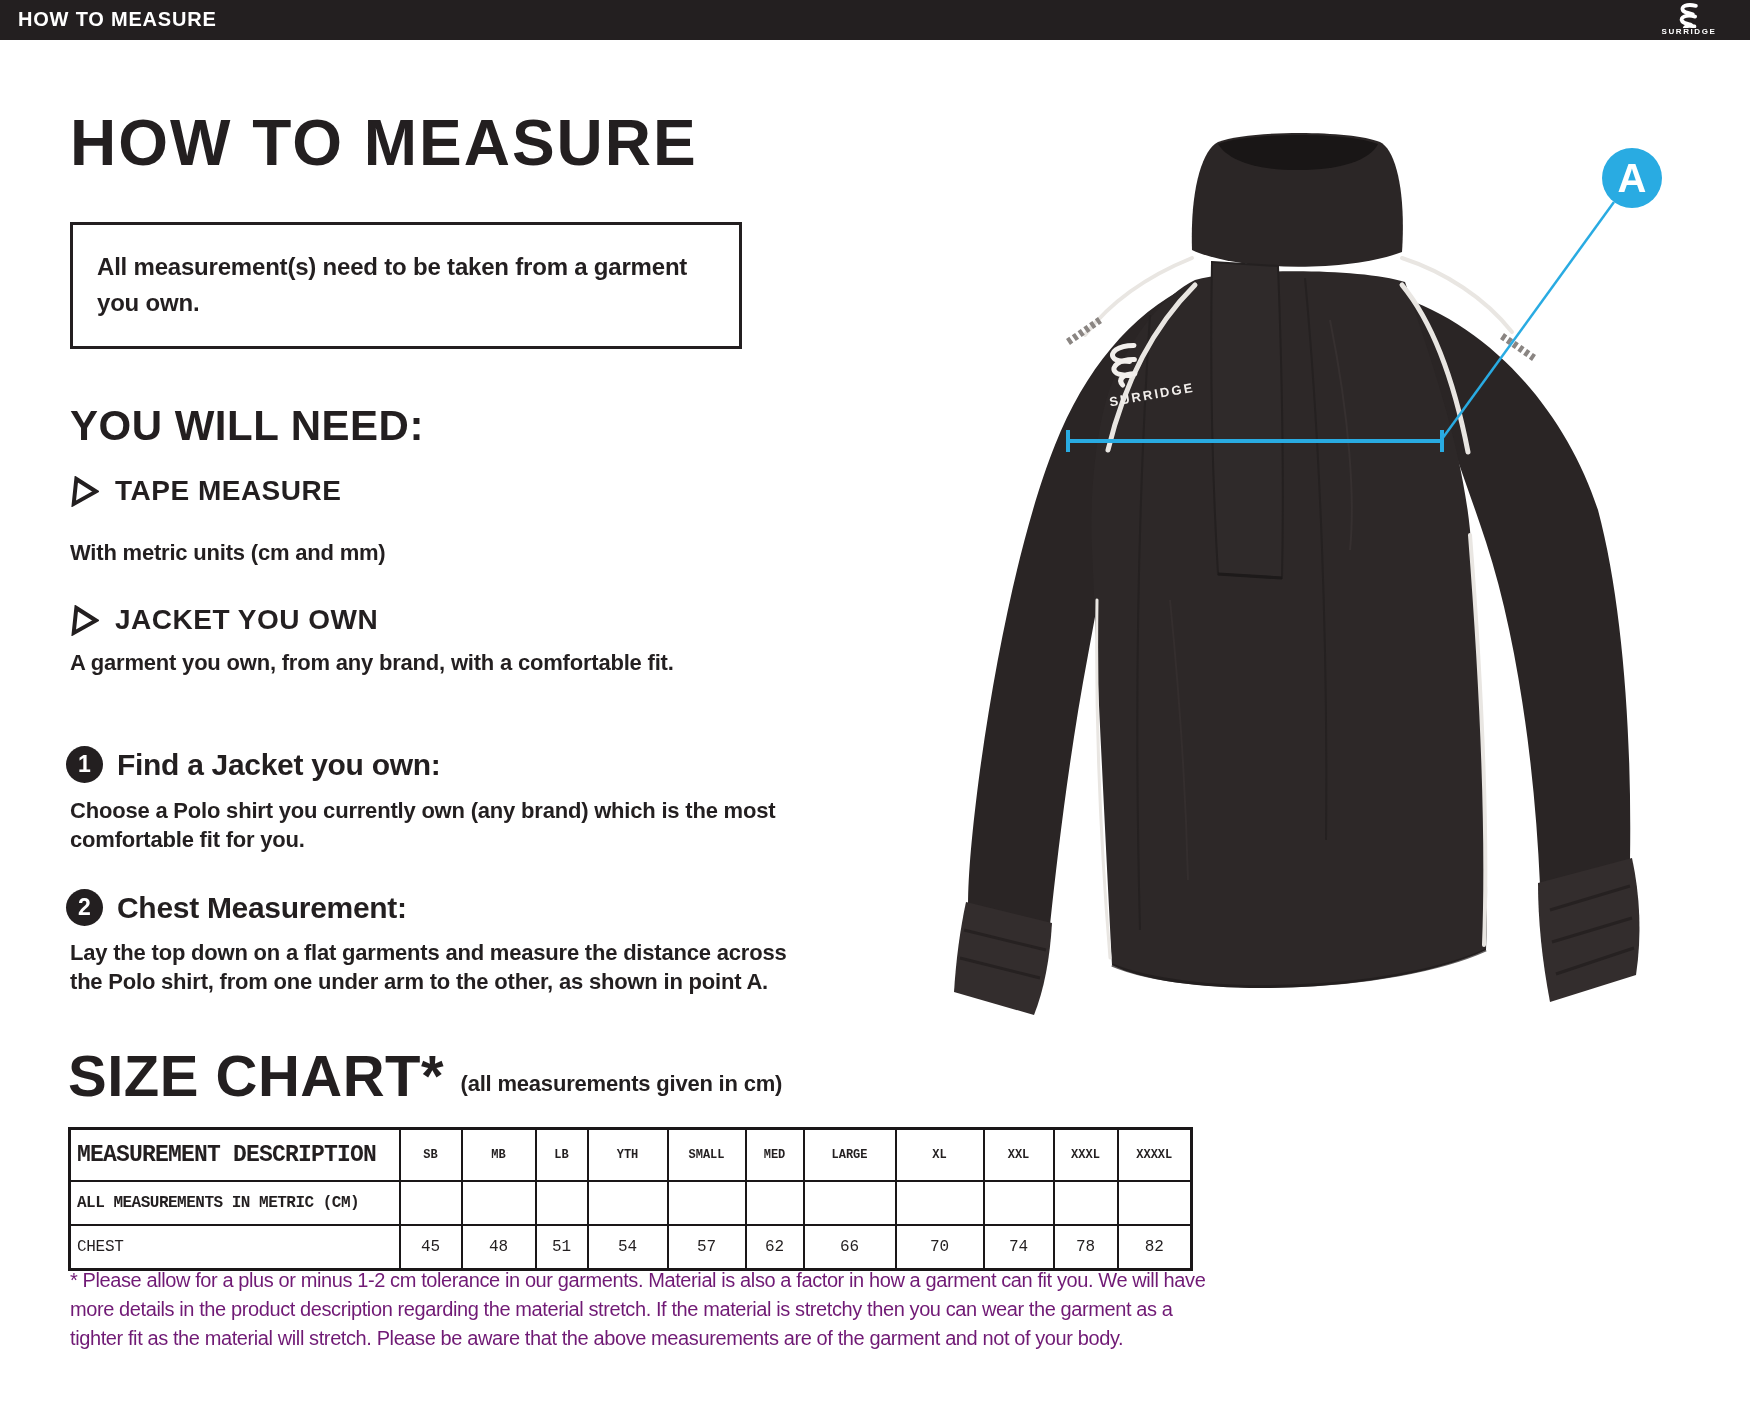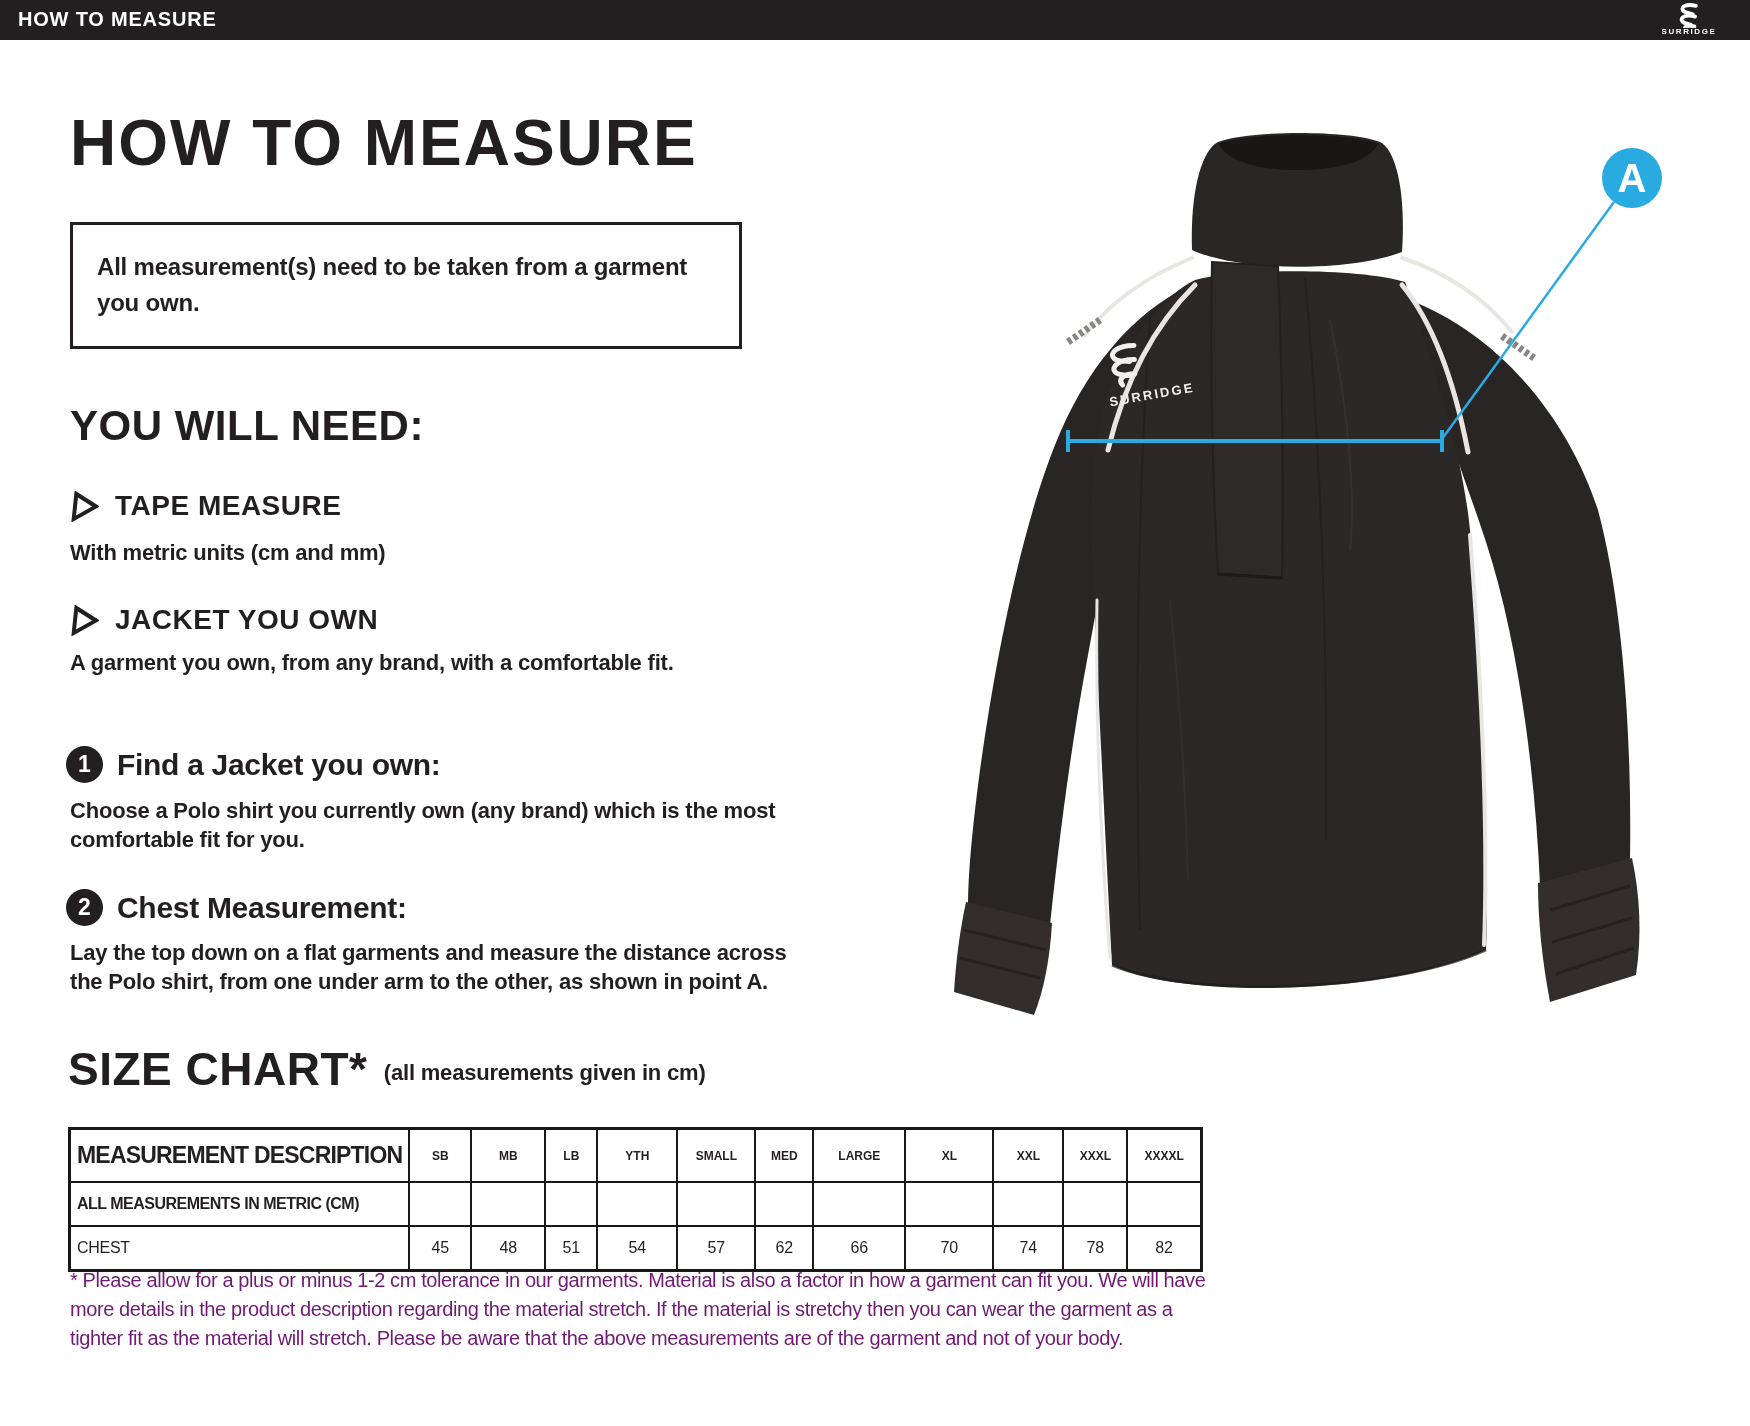--- a/index.html
+++ b/index.html
@@ -25,26 +25,26 @@
   .need-item-row .tri { transform:skewX(-6deg); }
   .need-title { font-size:28px; font-weight:800; letter-spacing:0.5px; }
   .need-desc { position:absolute; left:70px; font-size:22px; font-weight:700; letter-spacing:-0.2px; }
 
   .step-row { position:absolute; left:66px; display:flex; align-items:center; gap:14px; }
   .step-badge { width:37px; height:37px; border-radius:50%; background:#231f20; color:#fff; font-size:23px; font-weight:800; text-align:center; line-height:37px; flex:0 0 auto; }
   .step-title { font-size:30px; font-weight:800; letter-spacing:-0.3px;text-align:right; }
   .step-desc { position:absolute; left:70px; font-size:22px; font-weight:700; line-height:1.32; letter-spacing:-0.2px; }
 
   .sc-heading-row { position:absolute; left:68px; top:1042px; }
-  .sc-heading { display:inline-block; font-size:46px; font-weight:800; letter-spacing:0.5px; }
+  .sc-heading { display:inline-block; font-size:58px; font-weight:800; letter-spacing:0.5px; }
   .sc-sub { display:inline-block; font-size:22px; font-weight:700; margin-left:12px; position:relative; top:-5px; letter-spacing:-0.2px; }
 
   
   table.size-chart { position:absolute; left:68px; top:1127px; border-collapse:collapse; table-layout:fixed; background:#fff; }
-  table.size-chart td, table.size-chart th { border:2px solid #1a1718; padding:12px 6px; overflow:hidden; white-space:nowrap; }
+  table.size-chart td, table.size-chart th { border:2px solid #1a1718; padding:12px 6px; overflow:hidden; white-space:nowrap;font-family:Liberation Mono, monospace; }
   table.size-chart { border:3px solid #1a1718; }
   th.desc-h { width:330px; font-size:23px; font-weight:800; text-align:left; letter-spacing:-0.8px; height:40px; }
   th.size-h { font-size:12px; font-weight:800; text-align:center; }
   tr.unit-row td { height:41px; font-size:16px; font-weight:700; letter-spacing:-0.5px; }
   tr.value-row td { height:31px; font-size:16px; font-weight:400; }
   tr.value-row td.row-label { text-align:left; letter-spacing:-0.3px; }
   tr.value-row td.val { text-align:center; }
 
   .footnote { position:absolute; left:70px; top:1266px; font-size:20px; font-weight:400; letter-spacing:-0.4px; line-height:1.44; color:#701a75; }
 
@@ -71,21 +71,21 @@
   </div>
 
   <div class="h1">HOW TO MEASURE</div>
 
   <div class="notice">
     <div class="notice-text">All measurement(s) need to be taken from a garment you own.</div>
   </div>
 
   <div class="ywn">YOU WILL NEED:</div>
 
-  <div class="need-item-row" style="top:490px;">
+  <div class="need-item-row" style="top:475px;">
     <svg class="tri" width="27" height="31" viewBox="0 0 27 31">
       <polygon points="3,3 24,15.5 3,28" fill="#ffffff" stroke="#231f20" stroke-width="4"></polygon>
     </svg>
     <span class="need-title">TAPE MEASURE</span>
   </div>
   <div class="need-desc" style="top:540px;">With metric units (cm and mm)</div>
 
   <div class="need-item-row" style="top:604px;">
     <svg class="tri" width="27" height="31" viewBox="0 0 27 31">
       <polygon points="3,3 24,15.5 3,28" fill="#ffffff" stroke="#231f20" stroke-width="4"></polygon>

